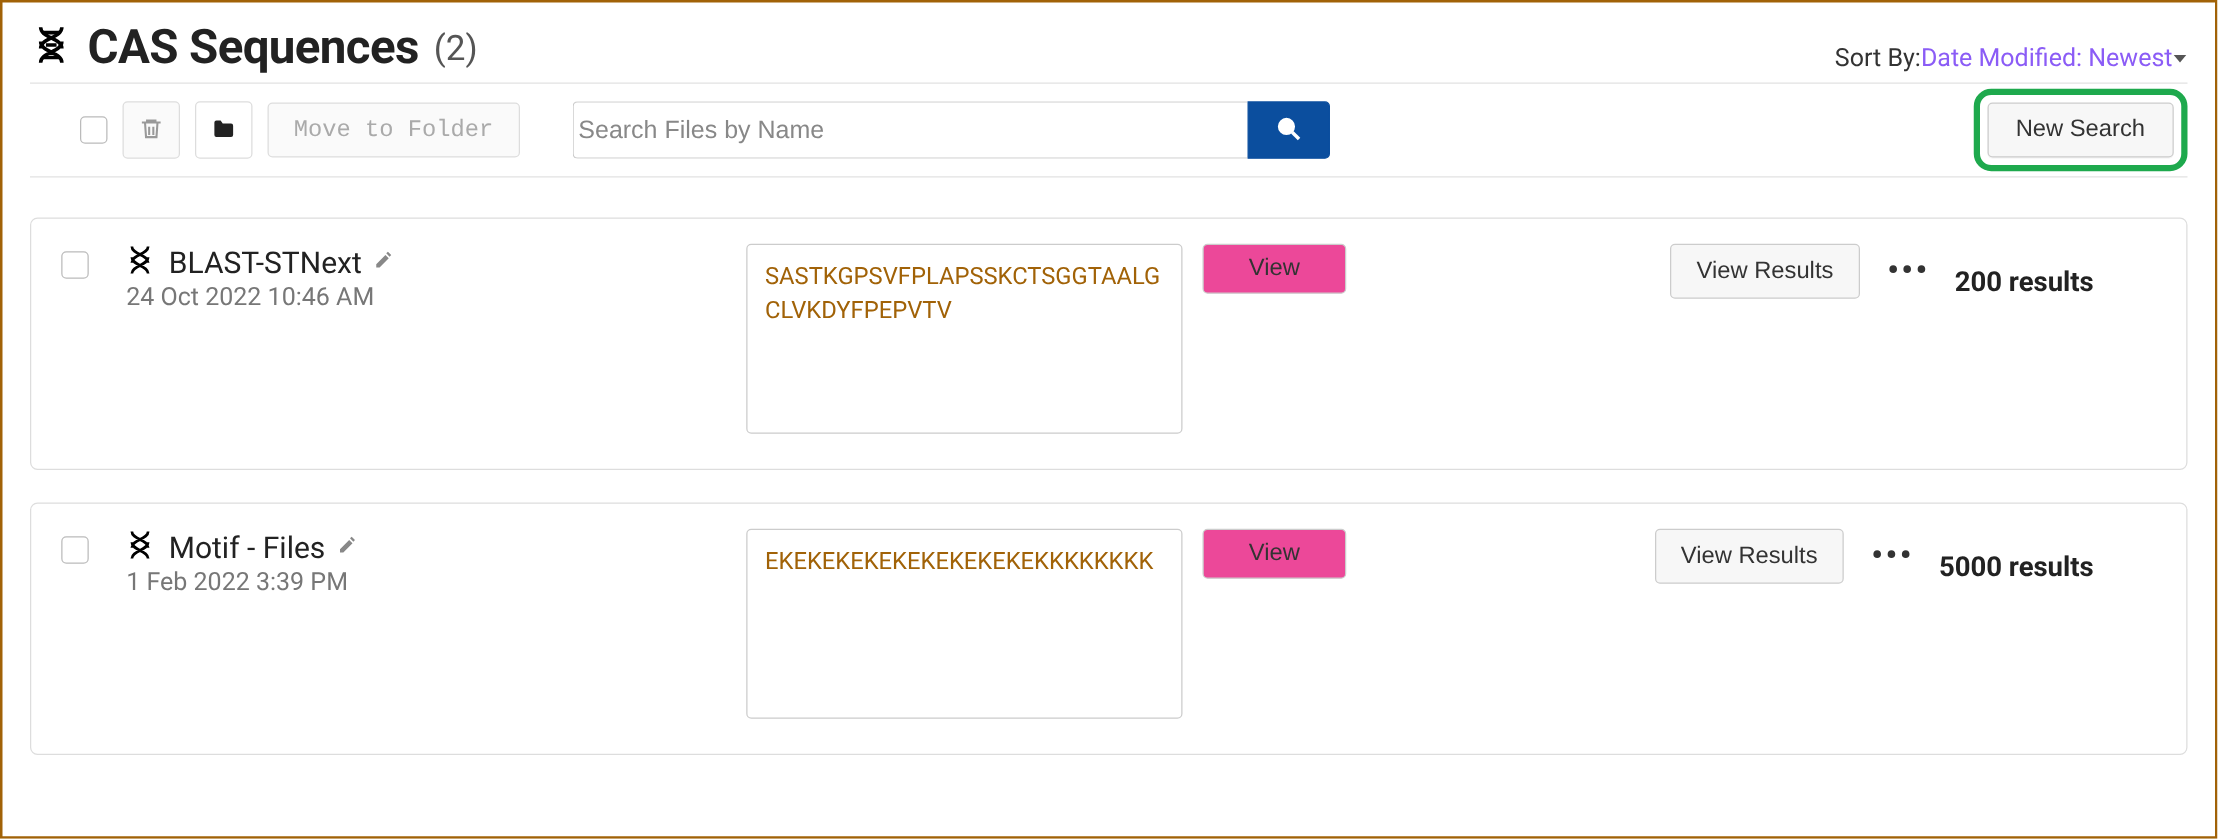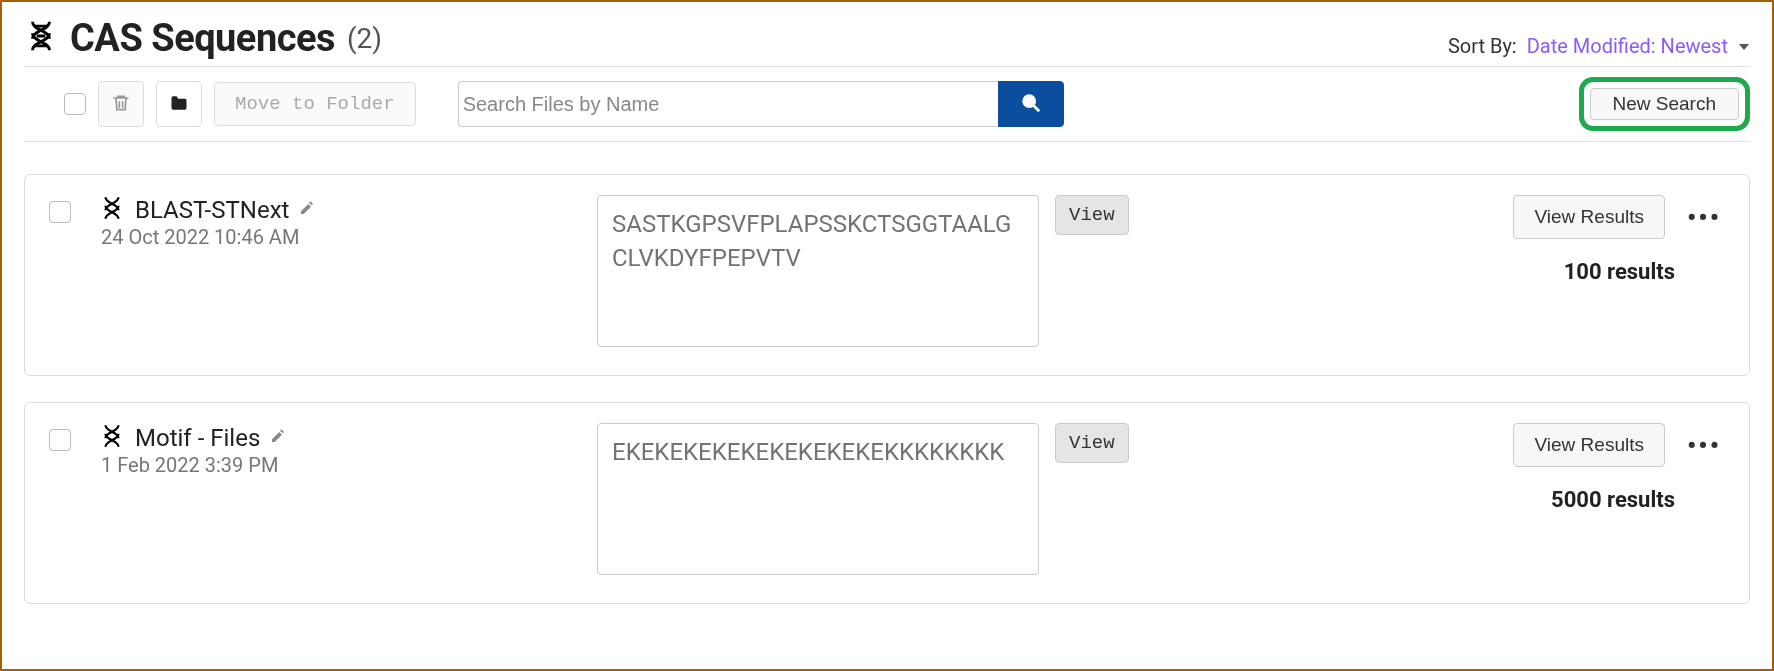--- a/index.html
+++ b/index.html
@@ -38,21 +38,20 @@
   .page-count {
     font-size: 28px;
     color: #555;
     font-weight: 400;
   }
   .sort-by {
     font-size: 20px;
     color: #333;
     display: flex;
     align-items: center;
-    gap: 10px;
   }
   .sort-value {
     color: #8b5cf6;
     font-weight: 400;
   }
   .chevron-down svg { width: 12px; height: 12px; }
   .toolbar {
     display: flex;
     align-items: center;
     padding: 14px 0 14px 40px;
@@ -126,21 +125,21 @@
   .new-search-wrap {
     position: absolute;
     right: 0;
     top: 50%;
     transform: translateY(-50%);
     border: 5px solid #1ea94d;
     border-radius: 14px;
     padding: 6px;
   }
   .new-search-btn {
-    height: 32px;
+    height: 44px;
     padding: 0 22px;
     border: 1px solid #ccc;
     border-radius: 4px;
     background: #f7f7f7;
     font-size: 19px;
     color: #333;
     cursor: pointer;
     box-shadow: 0 1px 0 rgba(0,0,0,0.04);
   }
   .cards {
@@ -178,46 +177,45 @@
     margin-left: 2px;
   }
   .card-left { flex: 0 0 470px; }
   .card-middle {
     display: flex;
     align-items: flex-start;
     gap: 16px;
     flex: 0 0 560px;
   }
   .seq-box {
-    width: 442px;
+    width: 349px;
     height: 152px;
     border: 1px solid #ccc;
     border-radius: 4px;
     padding: 12px 14px;
-    font-size: 24px;
-    color: #737373;
+    font-size: 19px;
+    color: #a16207;
     word-break: break-all;
     line-height: 1.4;
     background: #fff;
   }
   .view-btn {
-    padding: 8px 13px;
-    border: 1px solid #ccc;
-    border-radius: 4px;
-    background: #e5e5e5;
-    font-size: 19px;
-    color: #333;
-    cursor: pointer;
-    font-family: Liberation Mono, monospace;
+    padding: 8px 36px;
+    border: 1px solid #ccc;
+    border-radius: 4px;
+    background: #ec4899;
+    font-size: 19px;
+    color: #333;
+    cursor: pointer;
   }
   .card-right {
     margin-left: auto;
     text-align: right;
     display: flex;
-    flex-direction: column;
+    flex-direction: row;
     align-items: flex-end;
     gap: 20px;
     min-width: 230px;
     justify-content: space-between;
   }
   .card-right-top {
     display: flex;
     align-items: center;
     gap: 22px;
   }
@@ -327,21 +325,21 @@
       </div>
       <div class="card-middle">
         <div class="seq-box">SASTKGPSVFPLAPSSKCTSGGTAALGCLVKDYFPEPVTV</div>
         <button class="view-btn">View</button>
       </div>
       <div class="card-right">
         <div class="card-right-top">
           <button class="view-results-btn">View Results</button>
           <span class="dots">•••</span>
         </div>
-        <div class="result-count">100 results</div>
+        <div class="result-count">200 results</div>
       </div>
     </div>
 
     <div class="card">
       <div class="checkbox"></div>
       <div class="card-left">
         <div class="card-title-group">
           <span class="card-dna">
             <svg viewBox="0 0 24 24" fill="none" stroke="#000" stroke-width="2">
               <path d="M6 2c0 6 12 6 12 12M18 2c0 6-12 6-12 12M6 22c0-6 12-6 12-12M18 22c0-6-12-6-12-12"></path>

